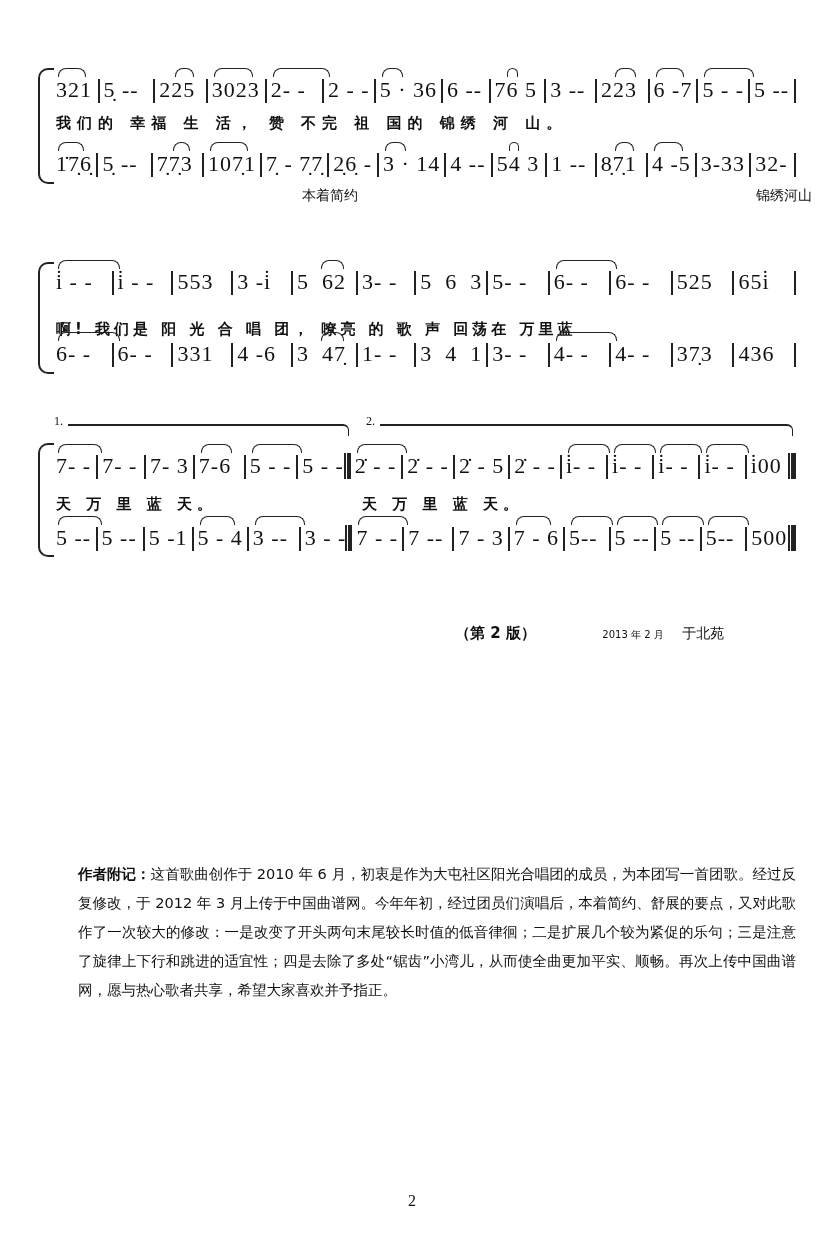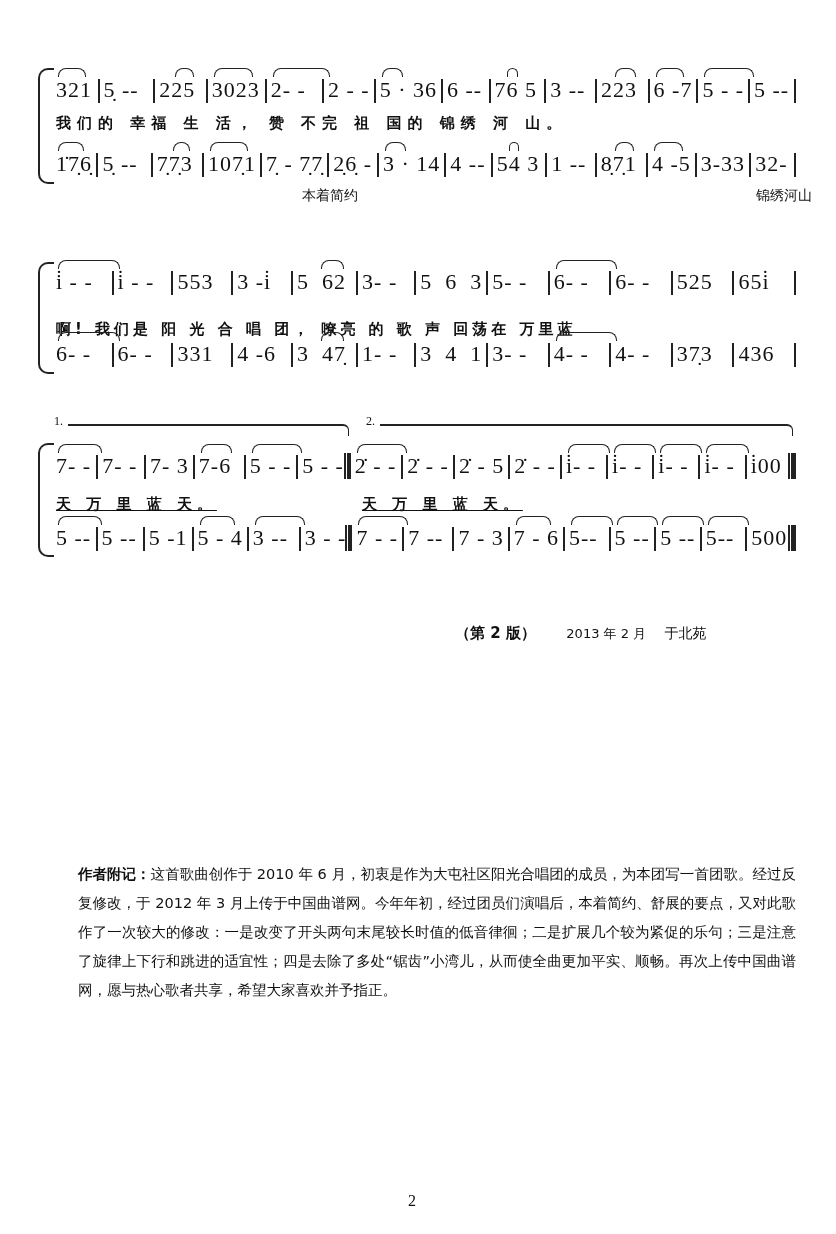--- a/index.html
+++ b/index.html
@@ -20,21 +20,21 @@
           border-bottom:none; border-radius:8px 8px 0 0; }
   .lyrics { position:absolute; left:56px; right:40px; height:22px; display:flex; font-size:15px;
             font-family:"DejaVu Sans", sans-serif; font-weight:bold; letter-spacing:6px; }
   .lyric-seg { white-space:nowrap; }
   .sublyric { position:absolute; font-size:14px; font-family:"DejaVu Sans", sans-serif; letter-spacing:0; }
   .volta { position:absolute; height:10px; border-top:2px solid #222; border-right:1.5px solid #222;
            border-radius:0 6px 0 0; }
   .volta-label { position:absolute; top:-12px; left:-14px; font-size:12px; }
   .footer-line { position:absolute; top:624px; left:455px; font-size:14px; font-family:"DejaVu Sans", sans-serif; }
   .footer-line .ver { font-weight:bold; font-size:15px; margin-right:26px; }
-  .footer-line .date { margin-right:14px; font-size:13px; }
+  .footer-line .date { margin-right:14px; font-size:10px;margin-left:36px; }
   .notes { position:absolute; top:860px; left:78px; width:718px; font-size:14.5px; line-height:29px;
            font-family:"DejaVu Sans", sans-serif; text-align:justify; }
   .notes .title { font-weight:bold; }
   .pagenum { position:absolute; top:1192px; left:408px; font-size:16px; }
 </style>
 </head>
 <body>
 
 <div class="system" style="top:0;">
   <div class="brace" style="top:68px;height:112px;"></div>
@@ -130,21 +130,21 @@
     <div class="measure bar" style="width:54px"><span class="slur" style="right:-4px"></span><span>2̇ - -</span></div>
     <div class="measure bar" style="width:52px"><span>2̇ - -</span></div>
     <div class="measure bar" style="width:52px"><span>2̇ - 5</span></div>
     <div class="measure bar" style="width:52px"><span>2̇ - -</span></div>
     <div class="measure bar" style="width:46px"><span class="slur" style="right:-2px"></span><span>i̇- -</span></div>
     <div class="measure bar" style="width:46px"><span class="slur" style="right:-2px"></span><span>i̇- -</span></div>
     <div class="measure bar" style="width:46px"><span class="slur" style="right:-2px"></span><span>i̇- -</span></div>
     <div class="measure bar" style="width:46px"><span class="slur" style="right:-2px"></span><span>i̇- -</span></div>
     <div class="measure final" style="width:50px"><span>i̇00</span></div>
   </div>
-  <div class="lyrics" style="top:495px;letter-spacing:5px;text-decoration:underline;">
+  <div class="lyrics" style="top:495px;letter-spacing:5px;">
     <span class="lyric-seg" style="width:306px;display:inline-block;">天              万 里 蓝    天。</span>
     <span class="lyric-seg">天              万 里 蓝      天。</span>
   </div>
   <div class="row" style="top:524px;">
     <div class="measure bar" style="width:46px"><span class="slur" style="right:-4px"></span><span>5 --</span></div>
     <div class="measure bar" style="width:48px"><span>5 --</span></div>
     <div class="measure bar" style="width:48px"><span>5 -1</span></div>
     <div class="measure bar" style="width:52px"><span class="slur"></span><span>5 - 4</span></div>
     <div class="measure bar" style="width:54px"><span class="slur" style="right:-4px"></span><span>3 --</span></div>
     <div class="measure repeat" style="width:54px"><span>3 - -</span></div>

